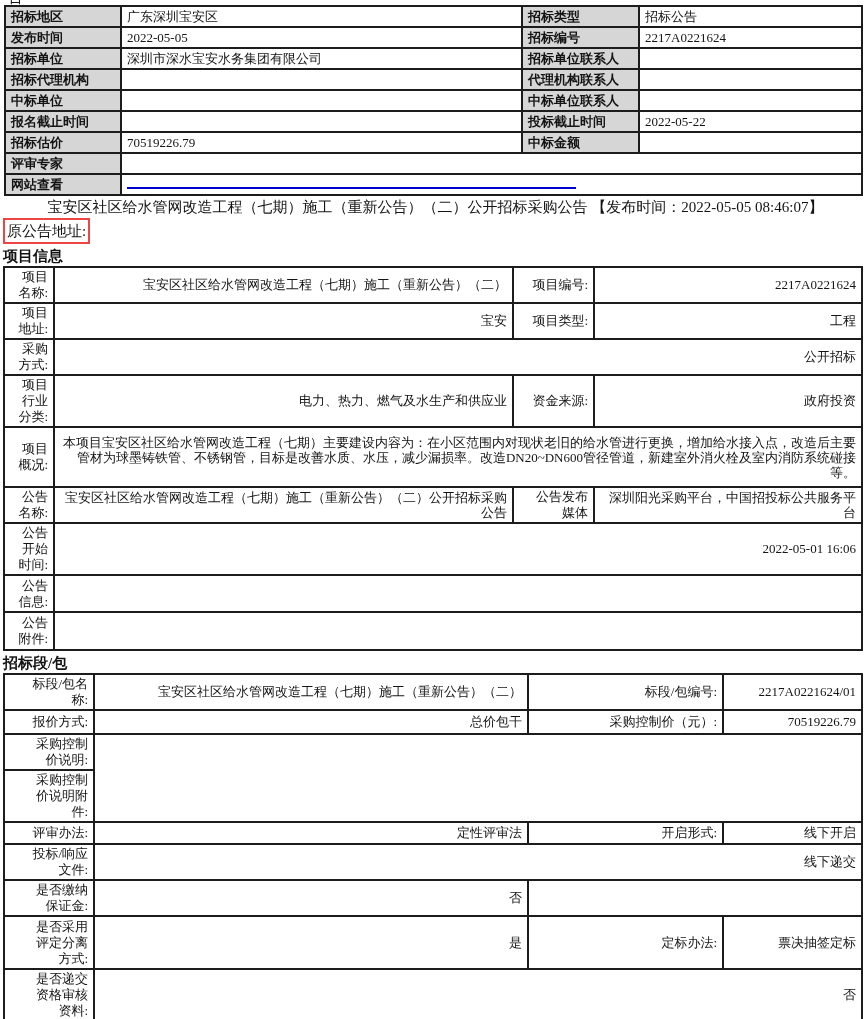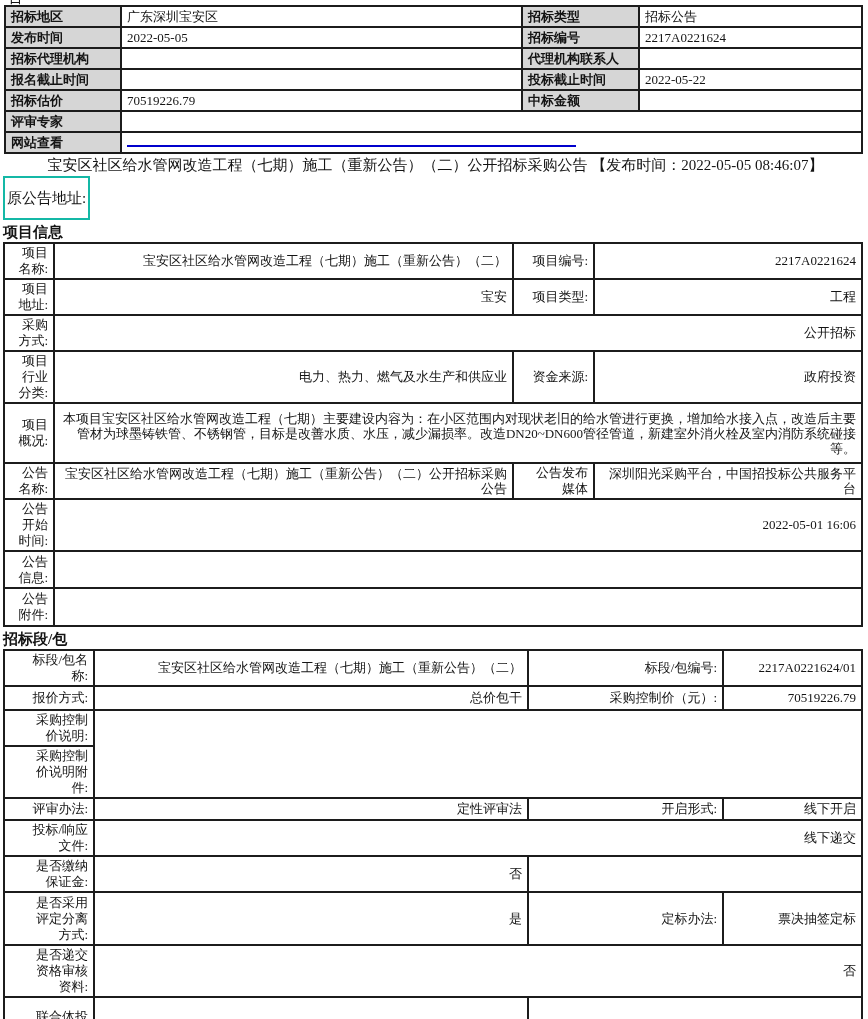--- a/index.html
+++ b/index.html
@@ -12,21 +12,21 @@
   table{border-collapse:collapse;table-layout:fixed;font-size:13px;}
   td{border:2px solid #1c1c1c;padding:1px 5px;vertical-align:middle;line-height:16px;overflow:hidden;word-break:break-all;}
   .pre{white-space:pre-line;}
   
   .t1{margin:5px 0 0 4px;width:857px;}
   .t1 tr{height:21px;}
   .t1 .lbl{background:#d6d6d6;font-weight:bold;}
   .link-underline{display:inline-block;width:449px;height:11px;border-bottom:2px solid #0000cc;}
   
   .title-line{margin:3px 0 0 3px;font-size:15px;line-height:16px;text-align:center;}
-  .orig-box{display:inline-block;margin:3px 0 0 3px;border:2px solid #14b8a6;padding:12px 2px;font-size:15px;line-height:16px;}
+  .orig-box{display:inline-block;margin:3px 0 0 3px;border:2px solid #ef4444;padding:3px 2px;font-size:15px;line-height:16px;}
   .sec-head{margin:4px 0 2px 3px;font-size:15px;line-height:16px;font-weight:bold;}
   
   .t2,.t3{margin:0 0 0 3px;width:858px;text-align:right;}
 </style>
 </head>
 <body>
 
 <div class="clip-char">告</div>
 
 <table class="t1">
@@ -43,23 +43,35 @@
     <td class="lbl">招标类型</td>
     <td>招标公告</td>
   </tr>
   <tr>
     <td class="lbl">发布时间</td>
     <td>2022-05-05</td>
     <td class="lbl">招标编号</td>
     <td>2217A0221624</td>
   </tr>
   <tr>
+    <td class="lbl">招标单位</td>
+    <td>深圳市深水宝安水务集团有限公司</td>
+    <td class="lbl">招标单位联系人</td>
+    <td></td>
+  </tr>
+  <tr>
     <td class="lbl">招标代理机构</td>
     <td></td>
     <td class="lbl">代理机构联系人</td>
+    <td></td>
+  </tr>
+  <tr>
+    <td class="lbl">中标单位</td>
+    <td></td>
+    <td class="lbl">中标单位联系人</td>
     <td></td>
   </tr>
   <tr>
     <td class="lbl">报名截止时间</td>
     <td></td>
     <td class="lbl">投标截止时间</td>
     <td>2022-05-22</td>
   </tr>
   <tr>
     <td class="lbl">招标估价</td>

